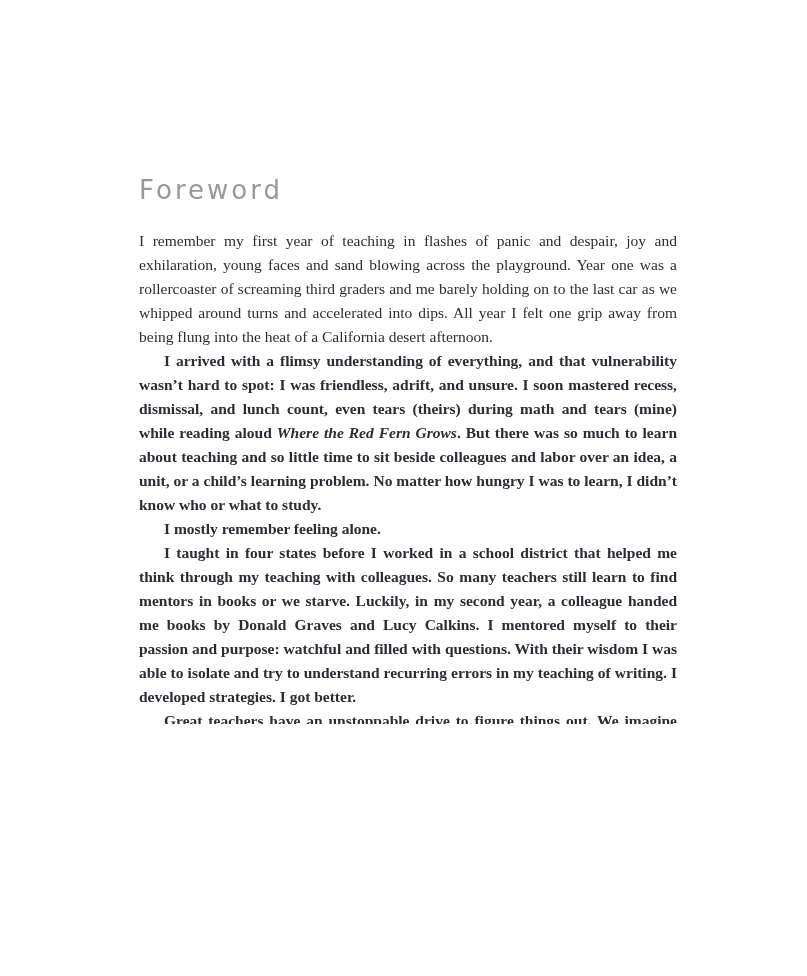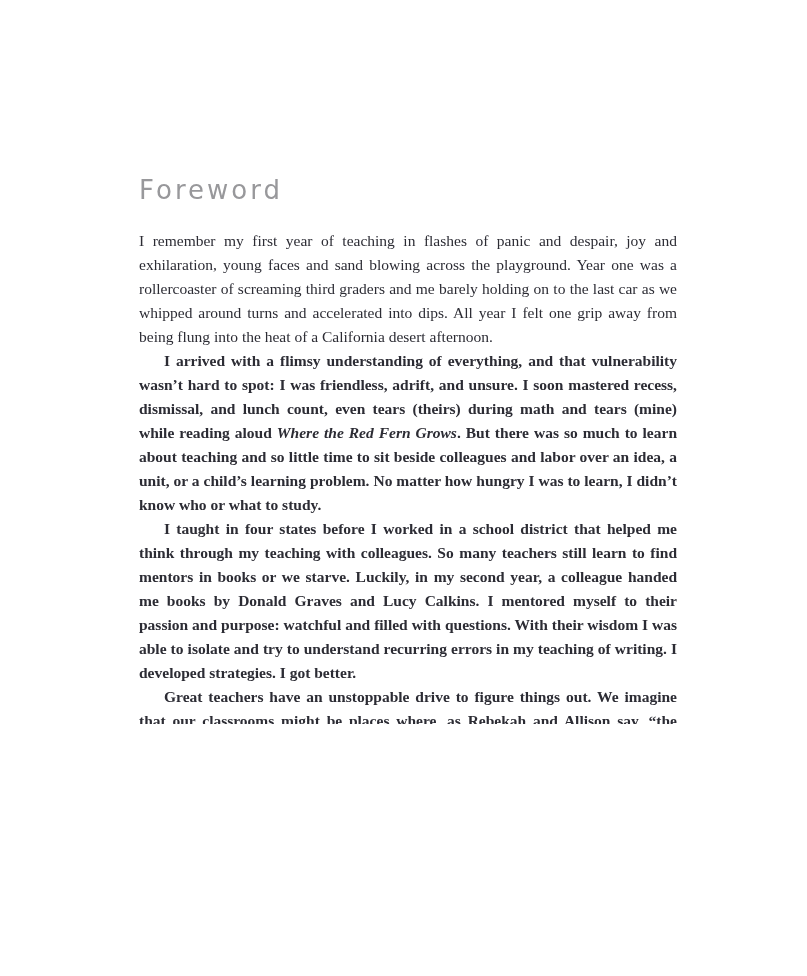--- a/index.html
+++ b/index.html
@@ -64,18 +64,19 @@
 </style>
 </head>
 <body>
 
 <div class="page">
   <div class="heading">Foreword</div>
 
   <div class="content">
       <p><span>I remember my first year of teaching in flashes of panic and despair, joy and exhilaration, young faces and sand blowing across the playground. Year one was a rollercoaster of screaming third graders and me barely holding on to the last car as we whipped around turns and accelerated into dips. All year I felt one grip away from being flung into the heat of a California desert afternoon.</span></p>
       <p class="indent"><span>I arrived with a flimsy understanding of everything, and that vulnerability wasn’t hard to spot: I was friendless, adrift, and unsure. I soon mastered recess, dismissal, and lunch count, even tears (theirs) during math and tears (mine) while reading aloud </span><em>Where the Red Fern Grows</em><span>. But there was so much to learn about teaching and so little time to sit beside colleagues and labor over an idea, a unit, or a child’s learning problem. No matter how hungry I was to learn, I didn’t know who or what to study.</span></p>
+      <p class="indent"><span>I mostly remember feeling alone.</span></p>
       <p class="indent"><span>I taught in four states before I worked in a school district that helped me think through my teaching with colleagues. So many teachers still learn to find mentors in books or we starve. Luckily, in my second year, a colleague handed me books by Donald Graves and Lucy Calkins. I mentored myself to their passion and purpose: watchful and filled with questions. With their wisdom I was able to isolate and try to understand recurring errors in my teaching of writing. I developed strategies. I got better.</span></p>
       <p class="indent"><span>Great teachers have an unstoppable drive to figure things out. We imagine that our classrooms might be places where, as Rebekah and Allison say, “the craft of writing is truly studied, not assigned, and we study it together,” but we need mentors to show us how. You have two here in your hands. You’ll see how they entice students to practice the moves of writers and when (and how) to be deliberate in teaching; you will see vibrant writing workshops in heterogeneous courses and in IB. You will understand how to immerse students in the trial and error that characterizes all learning. You will find ways to improve collaborative work and watch students sharing thinking, mentoring each other.</span></p>
     </div>
 
   <div class="pageno">IX</div>
 </div>
 
 </body></html>

